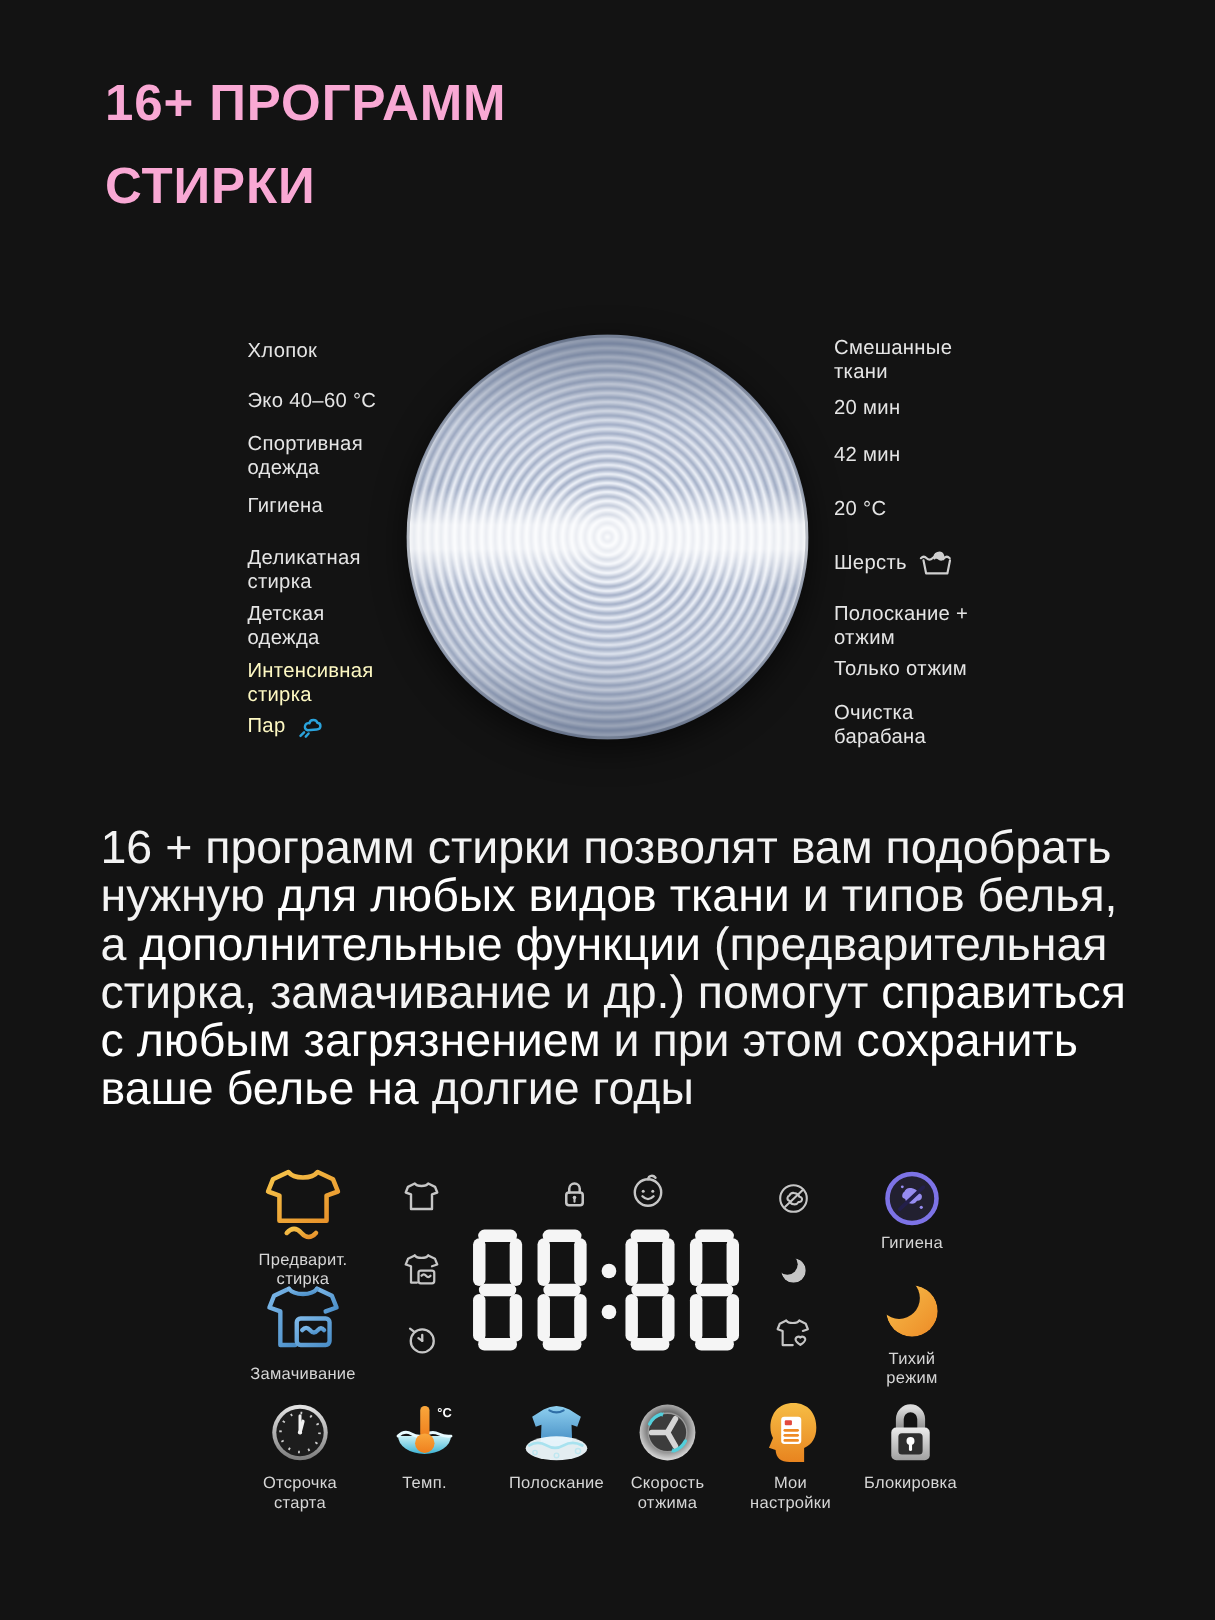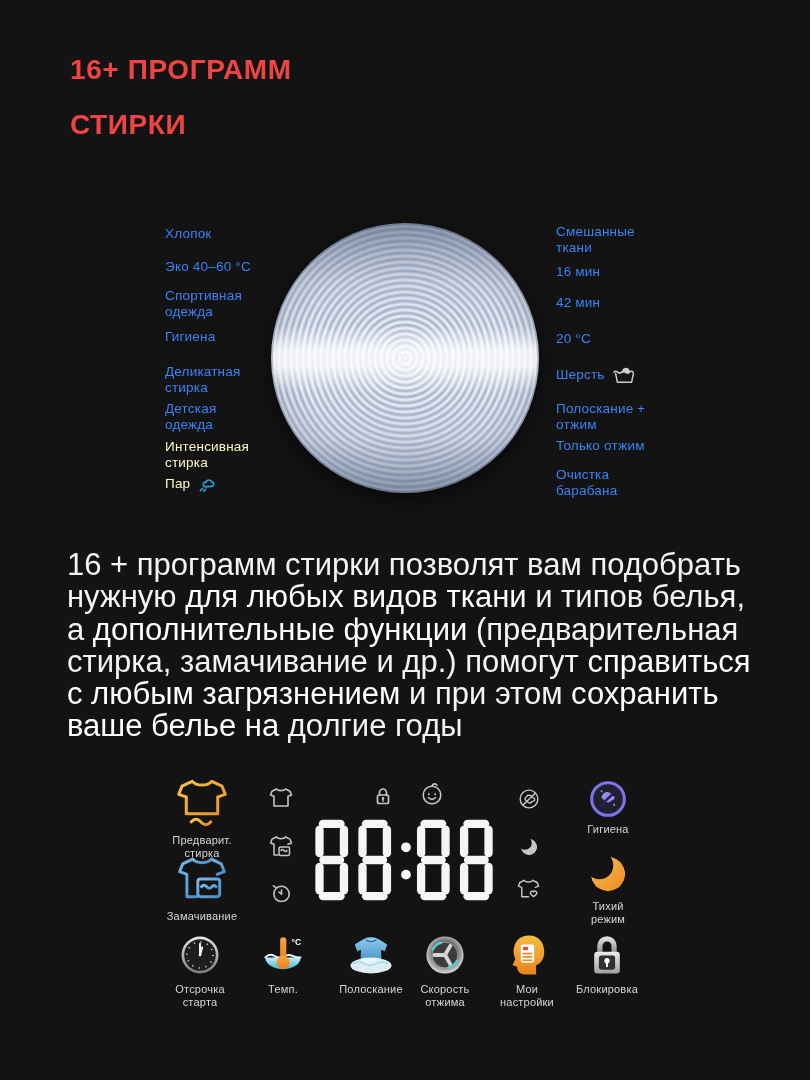--- a/index.html
+++ b/index.html
@@ -1,20 +1,20 @@
 <!DOCTYPE html>
 <html><head>
 <meta charset="utf-8">
 <style>
   html,body{margin:0;padding:0;background:#131313;}
   .page{position:relative;width:810px;height:1080px;background:#131313;overflow:hidden;
         font-family:"Liberation Sans",sans-serif;-webkit-font-smoothing:antialiased;}
-  .title{position:absolute;left:70px;top:42px;color:#ef4444;font-size:28px;font-weight:700;
+  .title{position:absolute;left:70px;top:42px;color:#f9a8d4;font-size:34px;font-weight:700;
          line-height:55px;letter-spacing:.6px;}
-  .program{position:absolute;color:#3b82f6;font-size:13.5px;line-height:15.5px;font-weight:500;
+  .program{position:absolute;color:#e5e5e5;font-size:13.5px;line-height:15.5px;font-weight:500;
            letter-spacing:.2px;display:flex;align-items:center;gap:7px;}
   .program .plabel{white-space:pre-line;}
   .program.accent{color:#fef9c3;}
   .program .picon{display:flex;align-items:center;}
   .dial{position:absolute;left:271px;top:223px;width:264px;height:266px;border-radius:50%;
         border:2px solid rgba(70,80,100,.35);
         background:
           linear-gradient(180deg, rgba(84,99,128,.55) 0%, rgba(150,163,190,.22) 22%,
             rgba(255,255,255,0) 38%, rgba(255,255,255,.78) 47%, rgba(255,255,255,.78) 53%,
             rgba(255,255,255,0) 63%, rgba(150,163,190,.22) 80%, rgba(84,99,128,.55) 100%),
@@ -78,21 +78,21 @@
           </span>
         </div>
       </div>
     <div class="dial"></div>
     <div id="right-programs">
         <div class="program" style="left: 556px; top: 224px;">
           <span class="plabel">Смешанные
 ткани</span>
         </div>
         <div class="program" style="left: 556px; top: 264px;">
-          <span class="plabel">16 мин</span>
+          <span class="plabel">20 мин</span>
         </div>
         <div class="program" style="left: 556px; top: 295px;">
           <span class="plabel">42 мин</span>
         </div>
         <div class="program" style="left: 556px; top: 331px;">
           <span class="plabel">20 °C</span>
         </div>
         <div class="program" style="left: 556px; top: 366px;">
           <span class="plabel">Шерсть</span>
           <span class="picon">

